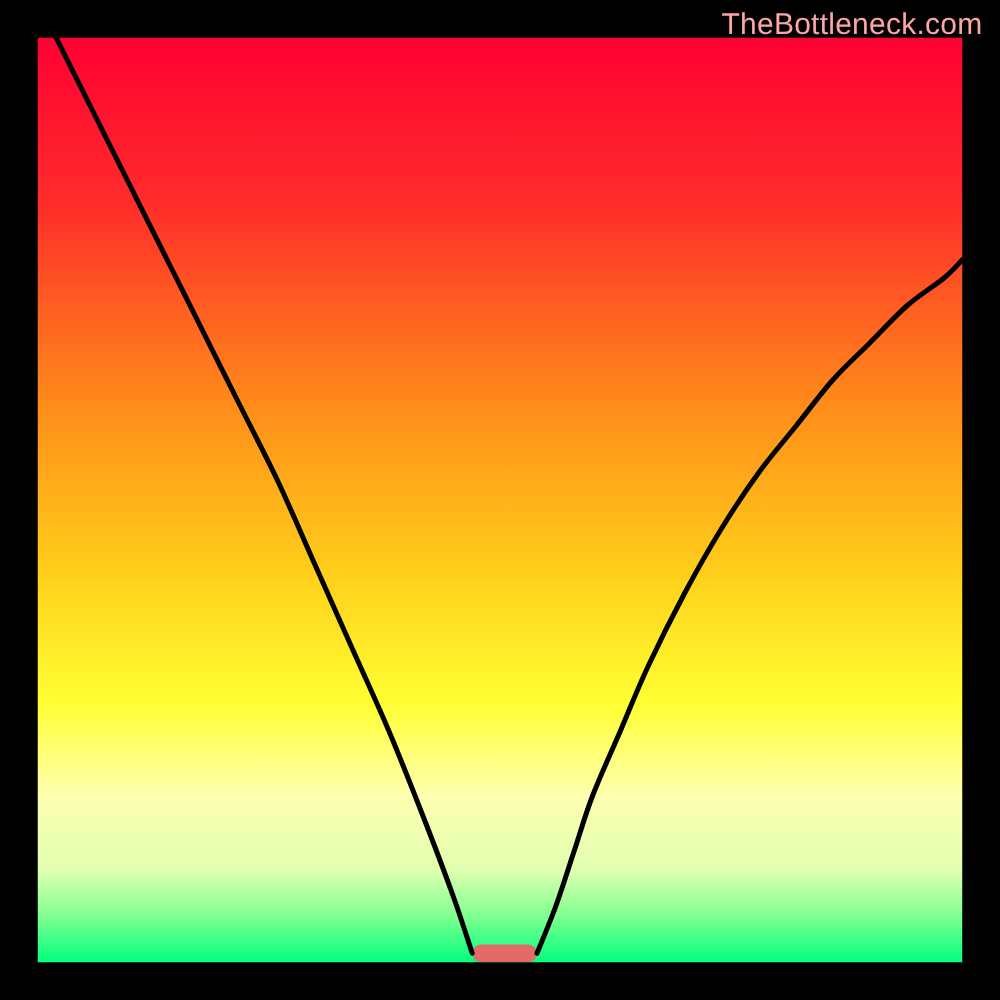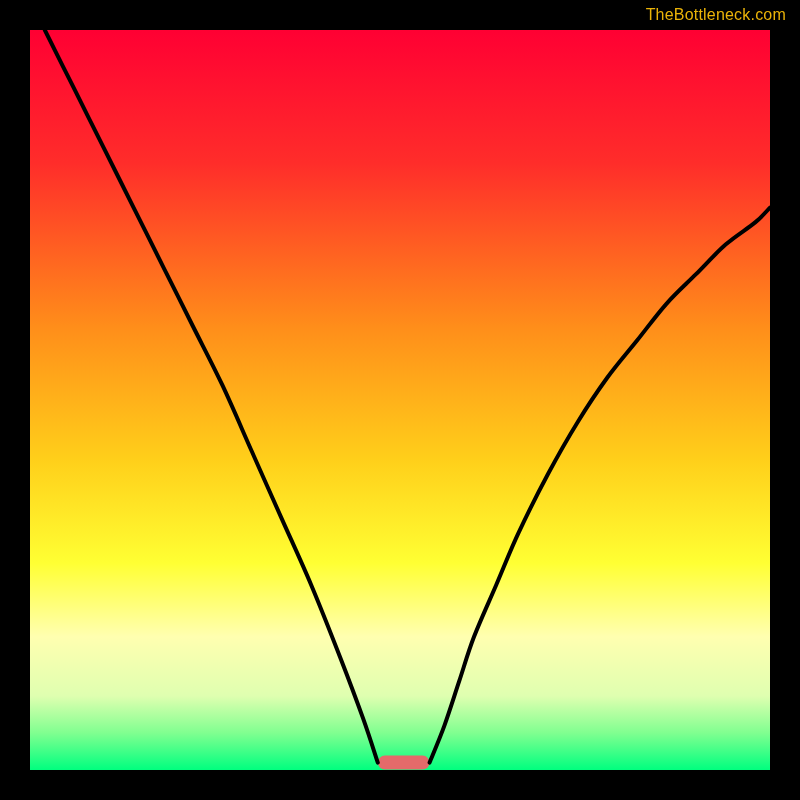--- a/index.html
+++ b/index.html
@@ -14,22 +14,22 @@
   .outer {
     position: relative;
     width: 800px;
     height: 800px;
     background: #000;
   }
   .watermark {
     position: absolute;
     top: 6px;
     right: 14px;
-    color: #eab308;
-    font-size: 16px;
+    color: #fca5a5;
+    font-size: 24px;
     font-weight: 500;
     letter-spacing: 0.2px;
     z-index: 10;
     font-family: Arial, sans-serif;
   }
   .plot-wrap {
     position: absolute;
     left: 30px;
     top: 30px;
     width: 740px;

